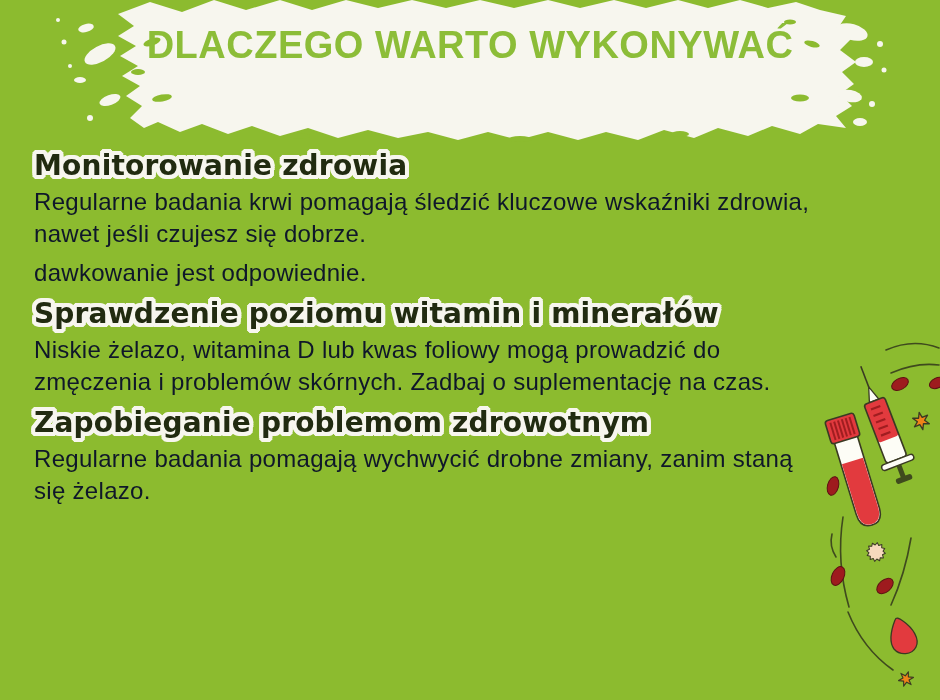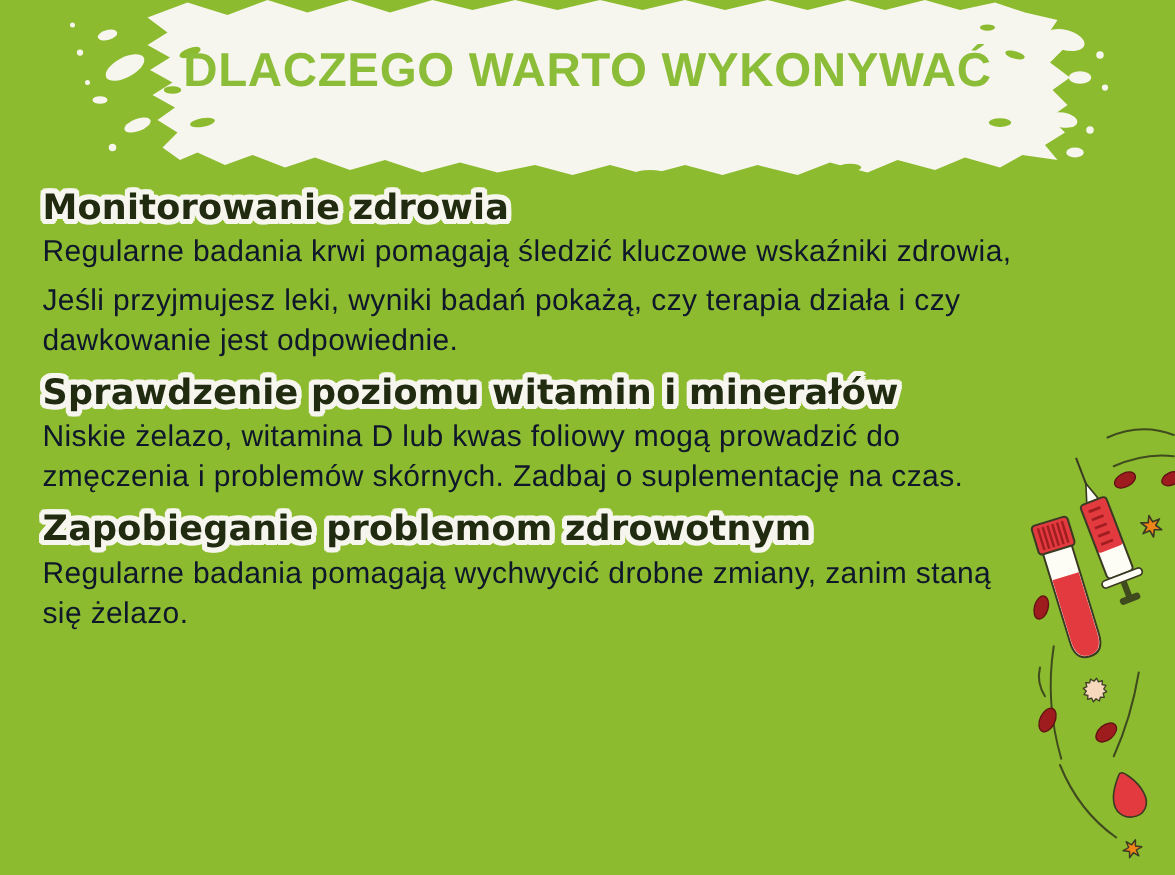--- a/index.html
+++ b/index.html
@@ -6,21 +6,21 @@
   .poster{
     position:relative;
     width:940px;height:700px;
     background:#8cbb2f;
     overflow:hidden;
     font-family:"Liberation Sans", sans-serif;
   }
   
   .brush{position:absolute;top:0;left:0;}
   .title-wrap{
-    position:absolute;top:32px;left:0;width:940px;
+    position:absolute;top:20px;left:0;width:940px;
     text-align:center;
   }
   .title-line{
     font-family:"Liberation Sans", sans-serif;
     font-weight:bold;
     font-size:38px;
     line-height:50px;
     letter-spacing:0.5px;
     color:#8cbd38;
     white-space:nowrap;
@@ -97,23 +97,23 @@
   </svg>
 
   <div class="title-wrap">
     <div class="title-line">DLACZEGO WARTO WYKONYWAĆ</div>
   </div>
 
   <div class="sections">
     <section class="sec">
       <h2>Monitorowanie zdrowia</h2>
       <p>Regularne badania krwi pomagają śledzić kluczowe wskaźniki zdrowia,</p>
+      <p>nawet jeśli czujesz się dobrze.</p>
     </section>
     <section class="sec">
-      <p>Jeśli przyjmujesz leki, wyniki badań pokażą, czy terapia działa i czy</p>
       <p>dawkowanie jest odpowiednie.</p>
     </section>
     <section class="sec">
       <h2>Sprawdzenie poziomu witamin i minerałów</h2>
       <p>Niskie żelazo, witamina D lub kwas foliowy mogą prowadzić do</p>
       <p>zmęczenia i problemów skórnych. Zadbaj o suplementację na czas.</p>
     </section>
     <section class="sec">
       <h2>Zapobieganie problemom zdrowotnym</h2>
       <p>Regularne badania pomagają wychwycić drobne zmiany, zanim staną</p>

